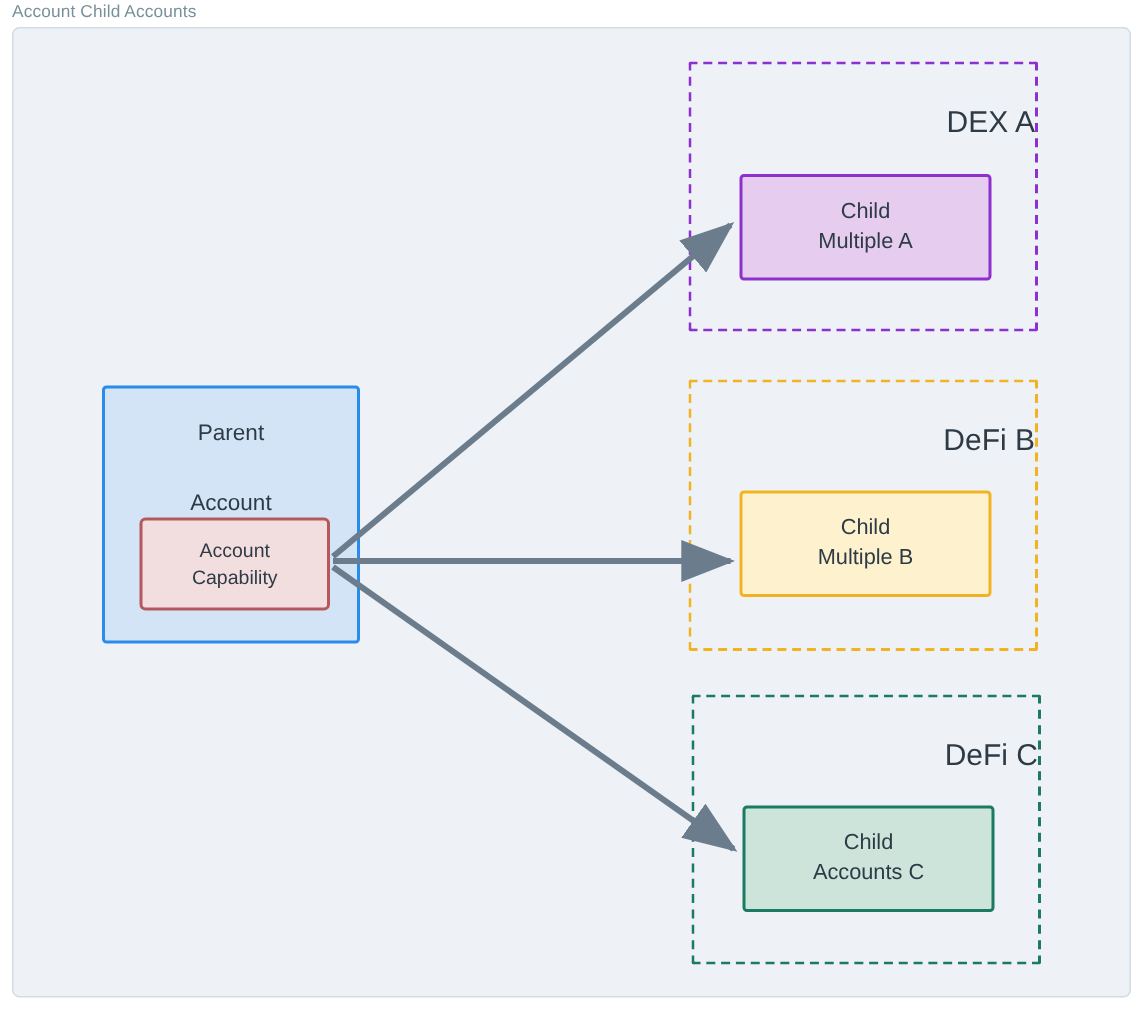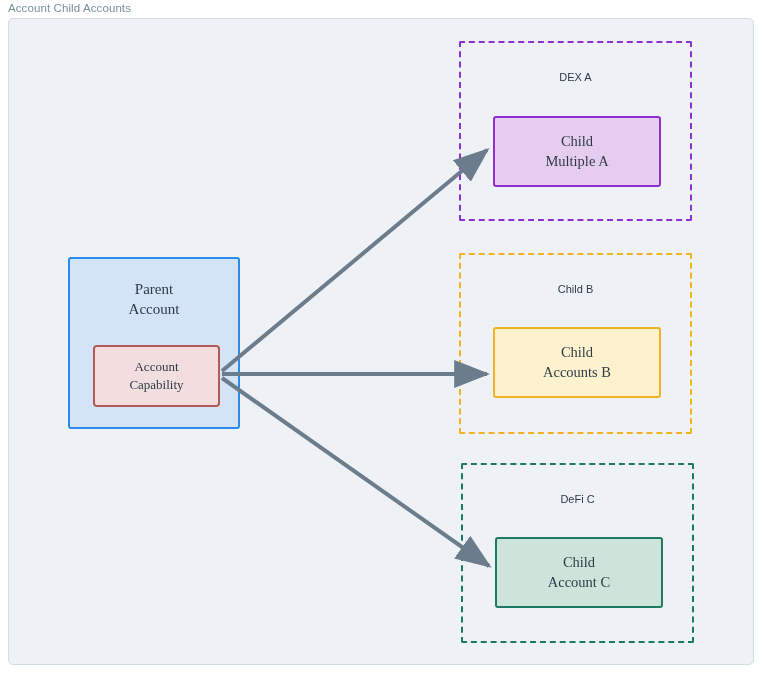--- a/index.html
+++ b/index.html
@@ -50,38 +50,39 @@
     position: absolute;
     box-sizing: border-box;
     border-style: dashed;
     border-width: 2px;
     background: transparent;
     border-radius: 2px;
   }
   .group-label {
     position: absolute;
     width: 100%;
-    text-align: center;
-    font-size: 11px;
+    text-align: right;
+    font-size: 20px;
     color: #2e3b47;
     top: 28px;
     left: 0;
   }
   .parent-box {
     left: 68px;
     top: 257px;
     width: 172px;
     height: 172px;
     background: #d4e4f7;
     border: 2px solid #2a8cea;
     border-radius: 3px;
     align-items: center;
     justify-content: flex-start;
     padding-top: 20px;
     font-size: 15px;
+    gap: 27px;
   }
   .cap-box {
     position: absolute;
     left: 93px;
     top: 345px;
     width: 127px;
     height: 62px;
     background: #f3dedf;
     border: 2px solid #b4585c;
     border-radius: 4px;
@@ -102,53 +103,53 @@
     border-radius: 3px;
   }
   #svg-arrows {
     position: absolute;
     left: 0;
     top: 0;
     width: 762px;
     height: 678px;
     pointer-events: none;
   }
-  .txt-line { display: block; font-family: Liberation Serif, serif; }
+  .txt-line { display: block; }
 </style>
 </head>
 <body>
 
 <div id="screen">
 
   <div id="diagram-title">Account Child Accounts</div>
 
   <div id="canvas-frame"></div>
 
   <div class="group-box" style="left:459px; top:41px; width:233px; height:180px; border-color:#8e30d0;">
     <div class="group-label">DEX A</div>
   </div>
   <div class="node child-box" style="left:493px; top:116px; width:168px; height:71px; background:#e6cdf0; border-color:#8e30d0;">
     <span class="txt-line">Child</span>
     <span class="txt-line">Multiple A</span>
   </div>
 
   <div class="group-box" style="left:459px; top:253px; width:233px; height:181px; border-color:#f2b322;">
-    <div class="group-label">Child B</div>
+    <div class="group-label">DeFi B</div>
   </div>
   <div class="node child-box" style="left:493px; top:327px; width:168px; height:71px; background:#fdf2cd; border-color:#f2b322;">
     <span class="txt-line">Child</span>
-    <span class="txt-line">Accounts B</span>
+    <span class="txt-line">Multiple B</span>
   </div>
 
   <div class="group-box" style="left:461px; top:463px; width:233px; height:180px; border-color:#1a7a63;">
     <div class="group-label">DeFi C</div>
   </div>
   <div class="node child-box" style="left:495px; top:537px; width:168px; height:71px; background:#cde4da; border-color:#1a7a63;">
     <span class="txt-line">Child</span>
-    <span class="txt-line">Account C</span>
+    <span class="txt-line">Accounts C</span>
   </div>
 
   <div class="node parent-box">
     <span class="txt-line">Parent</span>
     <span class="txt-line">Account</span>
   </div>
 
   <div class="cap-box">
     <span class="txt-line">Account</span>
     <span class="txt-line">Capability</span>

